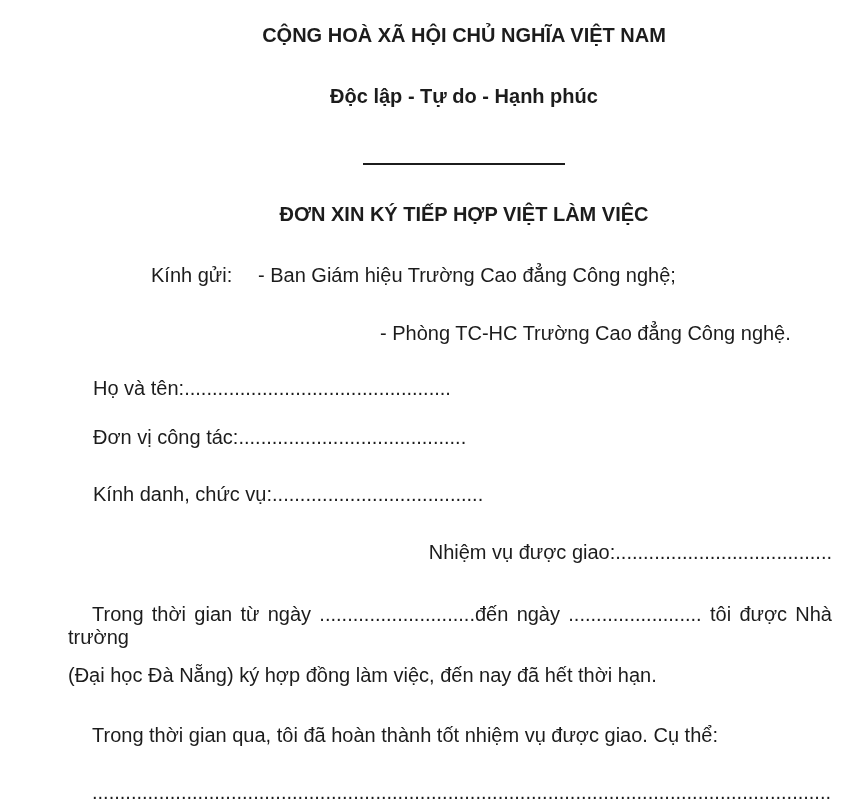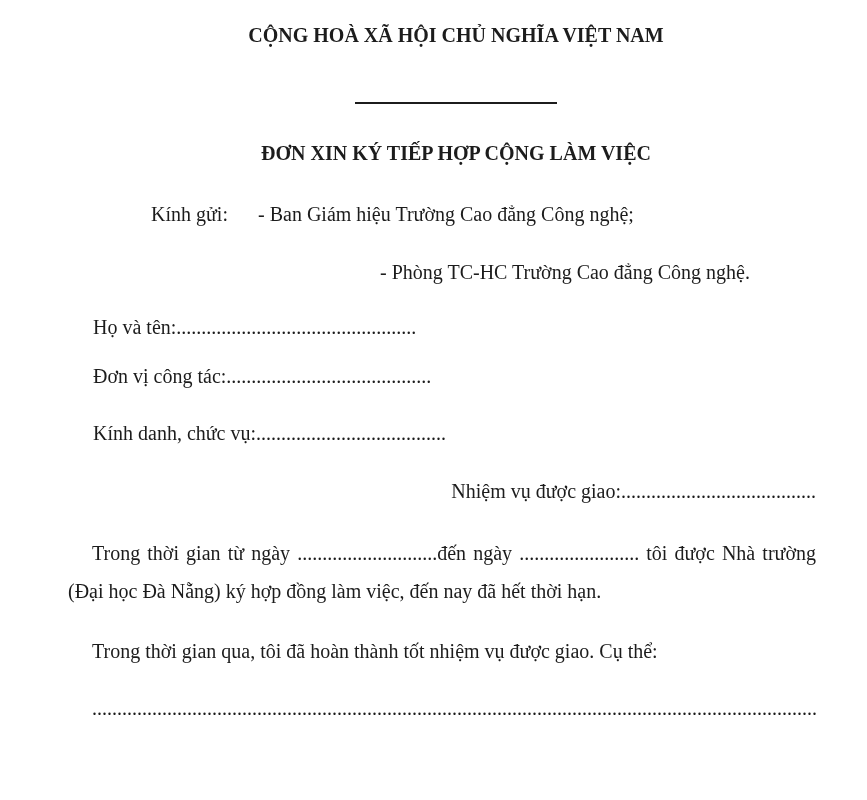--- a/index.html
+++ b/index.html
@@ -1,23 +1,23 @@
 <!DOCTYPE html>
 <html lang="vi"><head>
 <meta charset="utf-8">
 <style>
   html, body { margin: 0; padding: 0; background: #ffffff; }
   .page {
     position: relative;
     width: 867px;
     height: 800px;
     box-sizing: border-box;
-    padding: 24px 51px 0 68px;
+    padding: 24px 35px 0 68px;
     background: #ffffff;
-    font-family: Liberation Serif, serif;
+    font-family: Liberation Sans, sans-serif;
     font-size: 20px;
     color: #1c1c1c;
     overflow: hidden;
   }
   .line { line-height: 23px; }
   .bold { font-weight: bold; }
   .centered { text-align: center; position: relative; left: 14px; }
 
   .national-title { }
   .motto { margin-top: 38px; }
@@ -57,24 +57,25 @@
     overflow: hidden;
   }
 </style>
 </head>
 <body>
 
 <div class="page">
 
   <div class="line bold centered national-title">CỘNG HOÀ XÃ HỘI CHỦ NGHĨA VIỆT NAM</div>
 
+  <div class="line bold centered motto">Độc lập - Tự do - Hạnh phúc</div>
 
   <div class="header-separator"></div>
 
-  <div class="line bold centered doc-title">ĐƠN XIN KÝ TIẾP HỢP CỘNG LÀM VIỆC</div>
+  <div class="line bold centered doc-title">ĐƠN XIN KÝ TIẾP HỢP VIỆT LÀM VIỆC</div>
 
   <div class="line salutation-line1">
     <span class="salutation-label">Kính gửi:</span><span>- Ban Giám hiệu Trường Cao đẳng Công nghệ;</span>
   </div>
 
   <div class="line salutation-line2">- Phòng TC-HC Trường Cao đẳng Công nghệ.</div>
 
   <div class="line field field-1">
     <span>Họ và tên:</span><span>................................................</span>
   </div>

